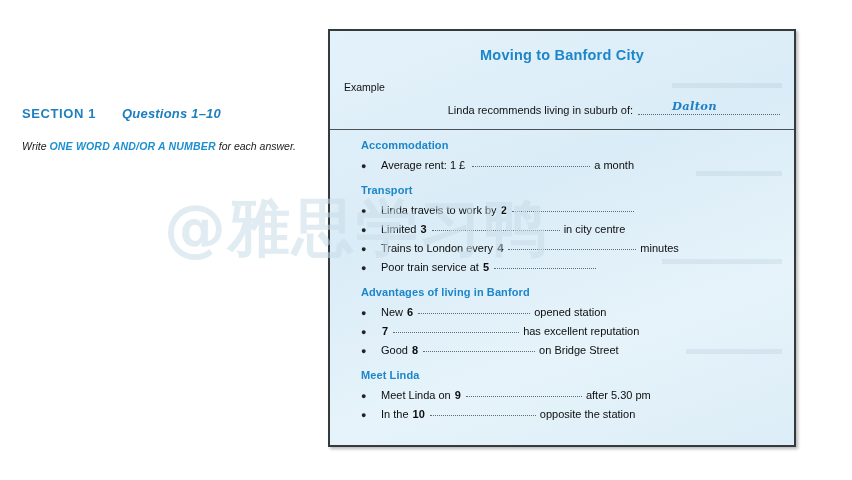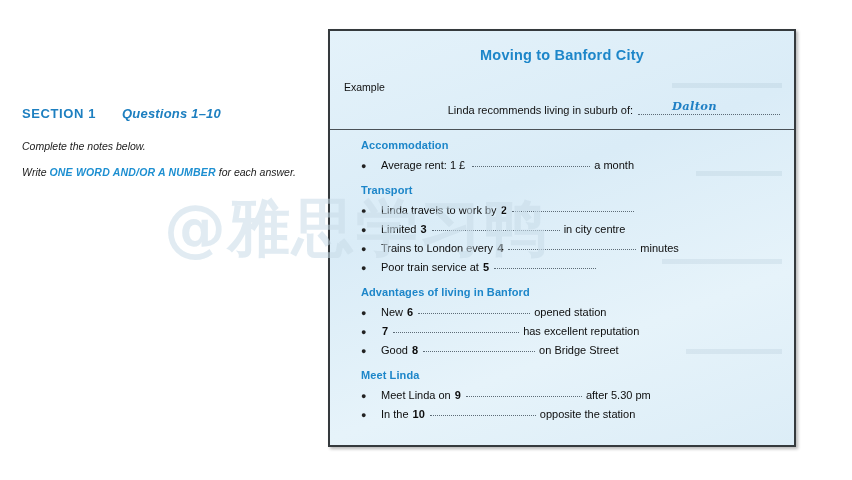--- a/index.html
+++ b/index.html
@@ -193,21 +193,20 @@
 </style>
 </head>
 <body>
 
 <div id="watermark">@雅思学习鸭</div>
 
 <div id="left-panel">
   <div class="section-line">
     <span class="section-label">SECTION 1</span><span class="questions-label">Questions 1–10</span>
   </div>
-  <div class="instr">Complete the notes below.</div>
   <div class="instr"><span>Write</span> <span class="instr-em">ONE WORD AND/OR A NUMBER</span> <span>for each answer.</span></div>
 </div>
 
 <div id="notes-box">
   <div class="bleed" style="top:52px;"></div>
   <div class="bleed" style="top:140px;width:86px;"></div>
   <div class="bleed" style="top:228px;width:120px;"></div>
   <div class="bleed" style="top:318px;width:96px;"></div>
 
   <div class="box-title">Moving to Banford City</div>

